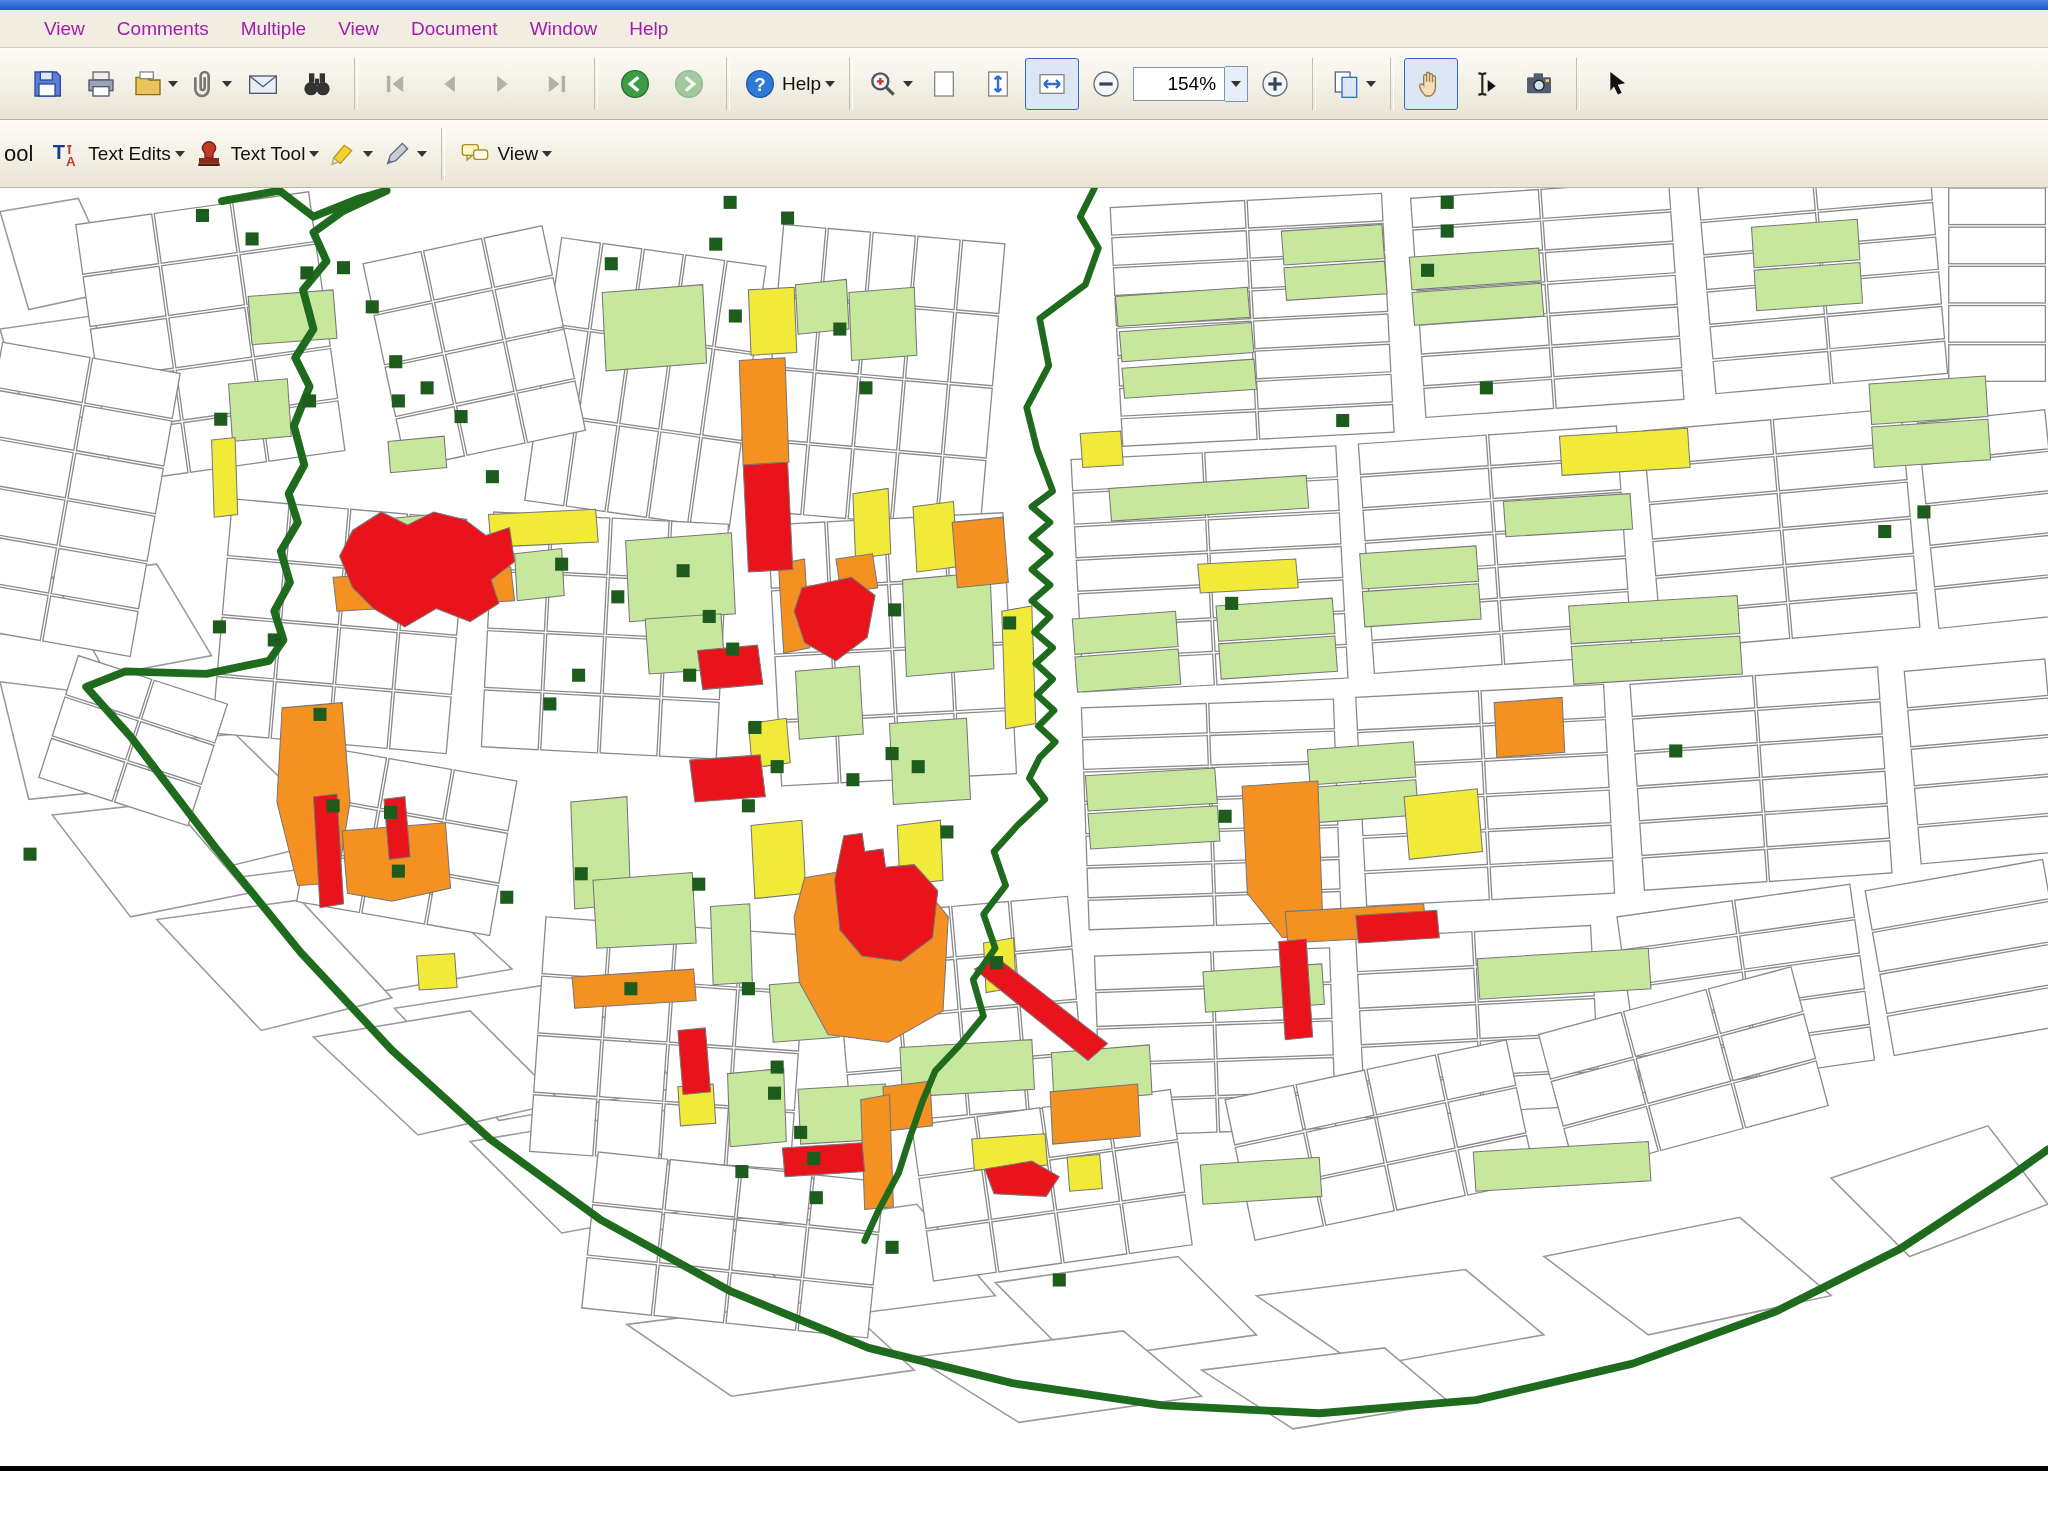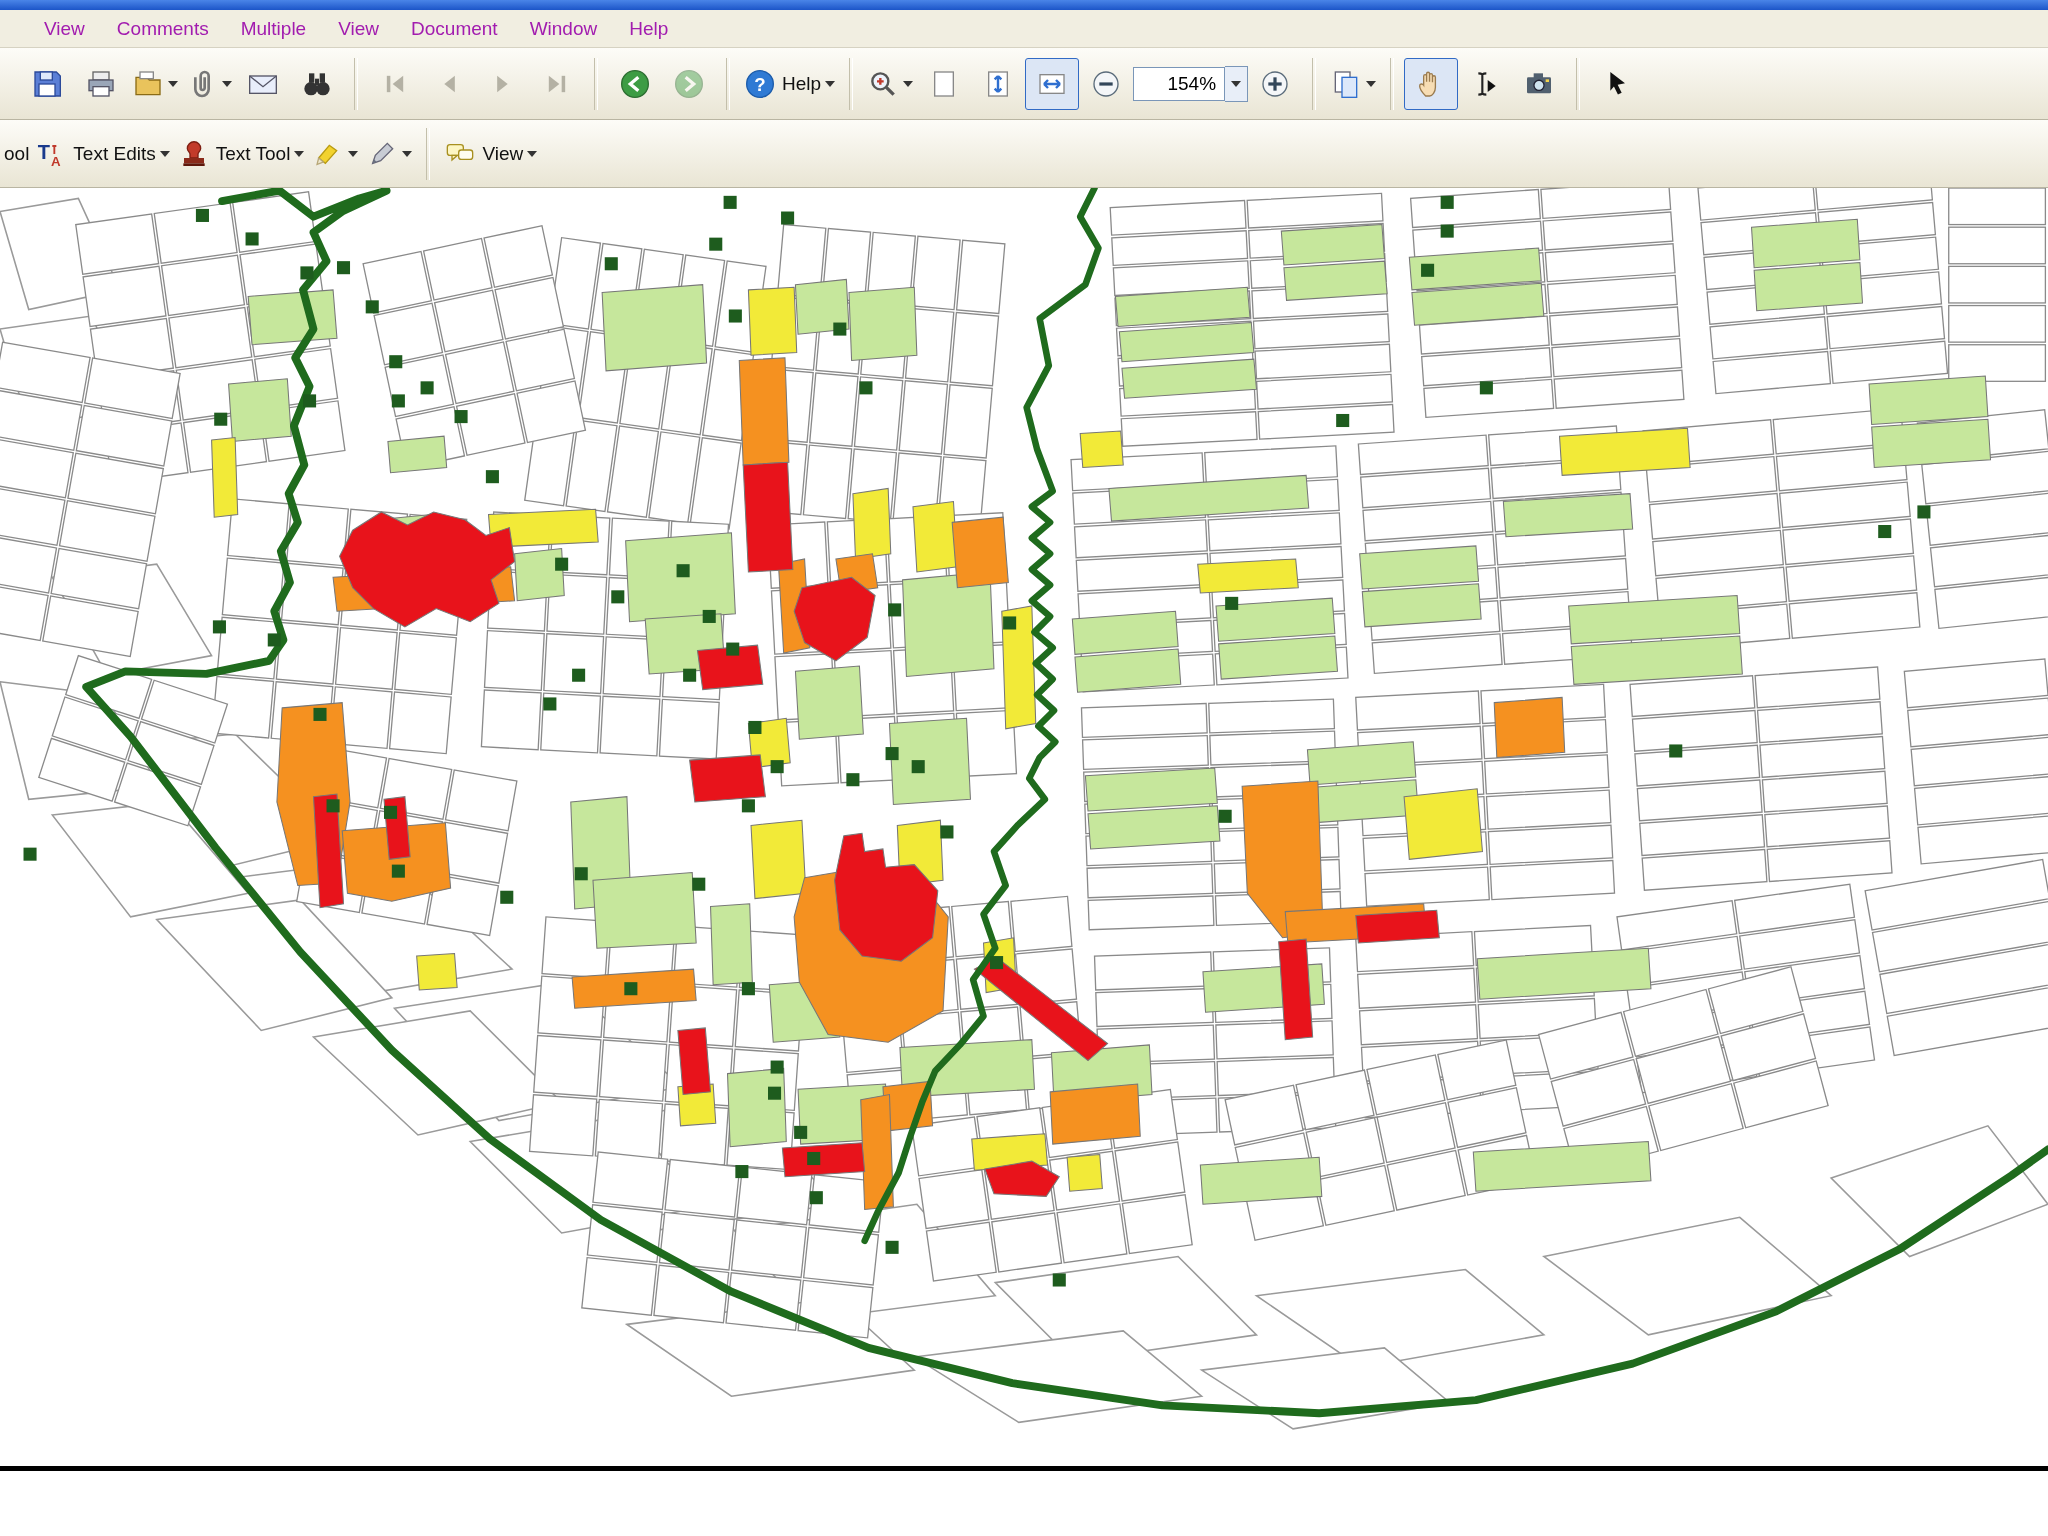--- a/index.html
+++ b/index.html
@@ -28,21 +28,21 @@
   .tb-btn.small svg{width:28px;height:28px;}
   .tb-btn.active{border:1px solid #316ac5;background:#dce6f5;}
   .tb-btn.faded{opacity:.45;}
   .caret{width:0;height:0;border-left:5px solid transparent;border-right:5px solid transparent;
          border-top:6px solid #333;margin-left:4px;}
   .tb-label{font-size:19px;color:#111;margin-left:6px;}
   .zoom-box{width:92px;height:34px;border:1px solid #7a96b8;background:#fff;font-size:19px;
             font-family:"Liberation Sans",sans-serif;padding:0 8px;box-sizing:border-box;text-align:right;}
   .caret-btn{width:22px;height:34px;border:1px solid #7a96b8;border-left:none;background:#e8eef8;
              display:flex;align-items:center;justify-content:center;}
-  .partial-label{font-size:19px;color:#111;margin-right:2px;}
+  .partial-label{font-size:22px;color:#111;margin-right:13px;}
 
   
   #doc{position:absolute;left:0;top:188px;width:2048px;height:1284px;background:#fff;}
   #map-svg{position:absolute;left:0;top:0;width:2048px;height:1284px;}
   #annotation{position:absolute;left:1140px;top:1340px;font-size:45px;color:#161616;
               letter-spacing:.5px;white-space:nowrap;}
   #divider{position:absolute;left:0;top:1466px;width:2048px;height:5px;background:#000;}
 </style>
 </head>
 <body>

